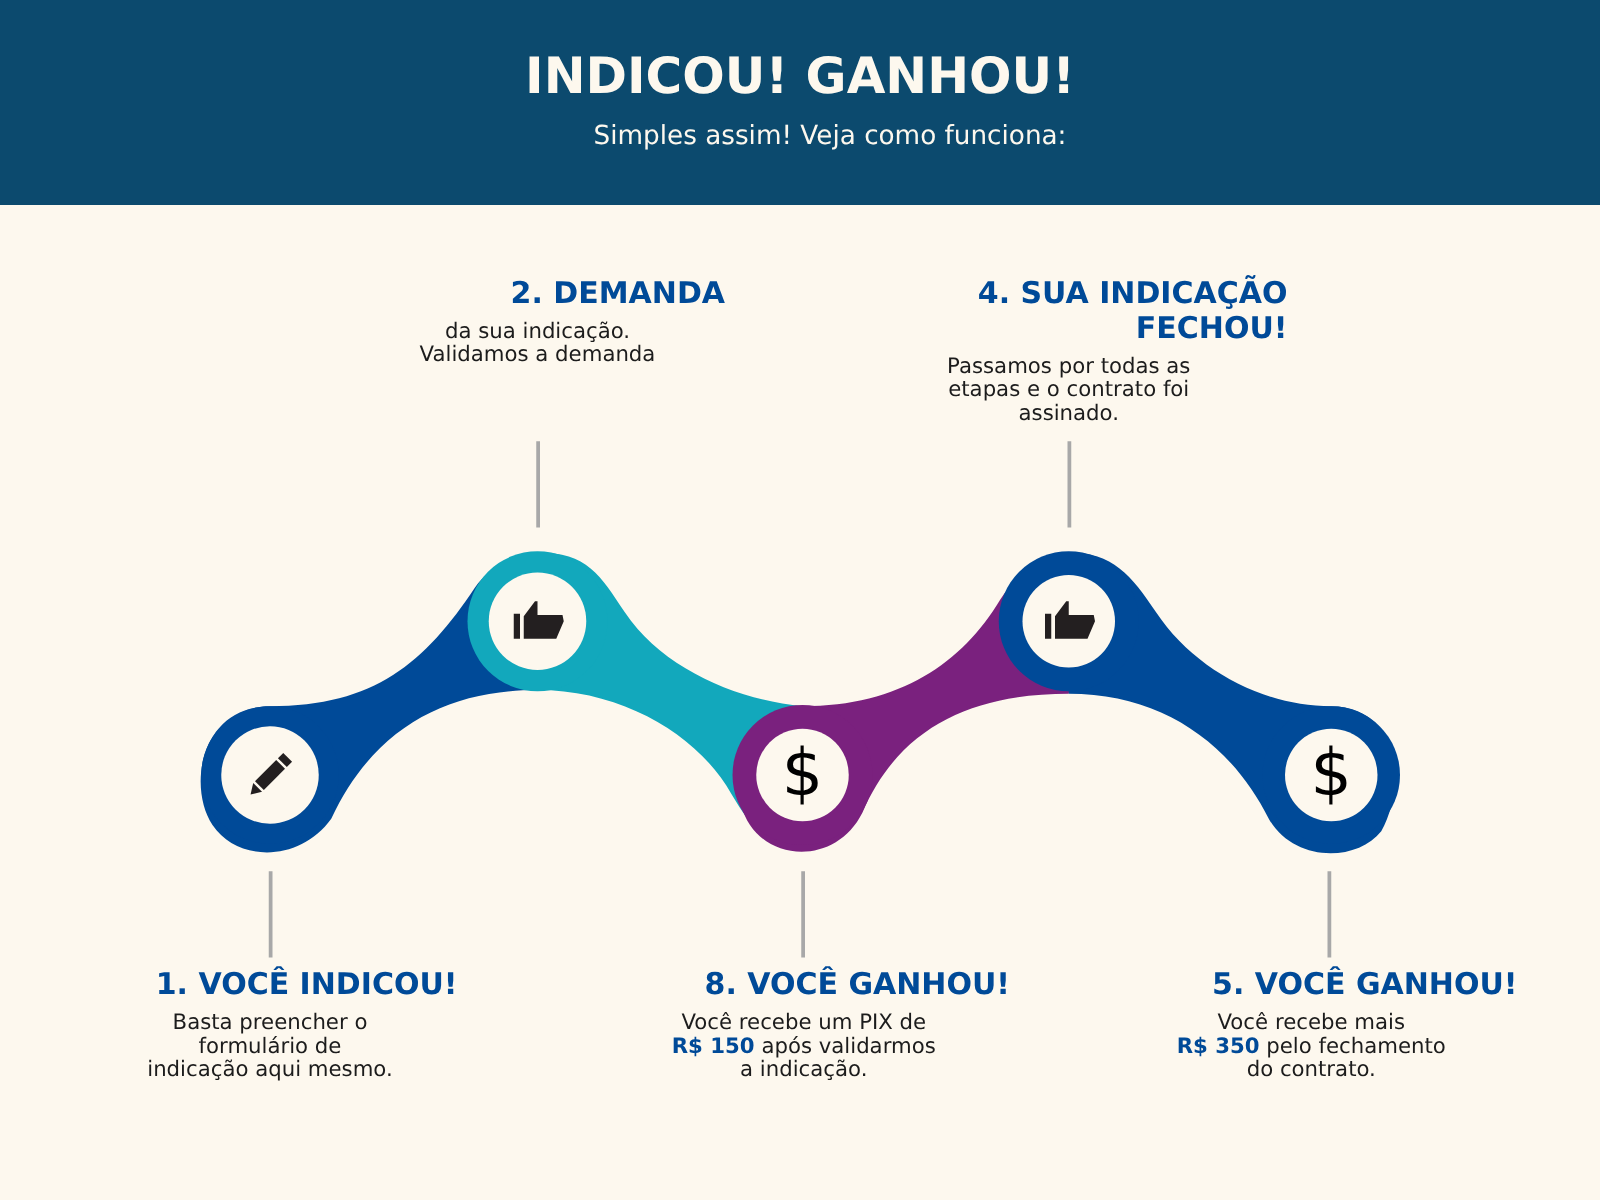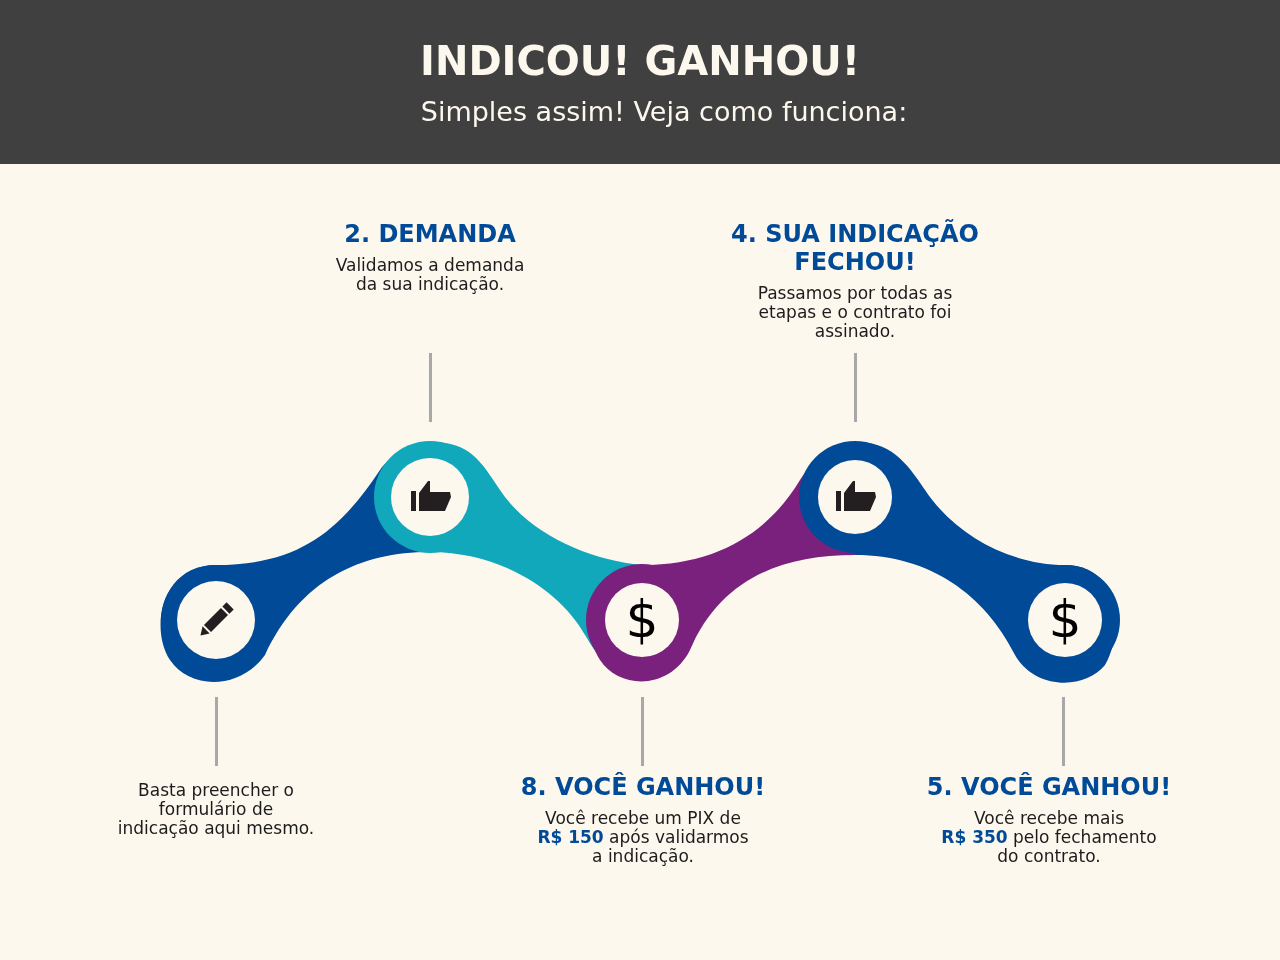--- a/index.html
+++ b/index.html
@@ -4,39 +4,40 @@
   <style>
     html, body { margin: 0; padding: 0; }
     body {
       width: 1280px; height: 960px; overflow: hidden;
       background: #fdf8ee;
       font-family: "DejaVu Sans", sans-serif;
       position: relative;
     }
     .header {
       position: absolute; left: 0; top: 0; width: 1280px; height: 164px;
-      background: #404040;
+      background: #0c4a6e;
     }
     .header-title {
       position: absolute; left: 0; width: 1280px; top: 38px;
       text-align: center; color: #fdf8ee;
       font-family: "DejaVu Sans", sans-serif; font-weight: bold;
       font-size: 40px; letter-spacing: 0px;
     }
     .header-sub {
       position: absolute; left: 0; width: 1280px; top: 96px;
       text-align: center; color: #fdf8ee;
       font-family: "DejaVu Sans", sans-serif; font-weight: normal;
-      font-size: 27px; padding-left: 48px; box-sizing: border-box;
+      font-size: 21px; padding-left: 48px; box-sizing: border-box;
     }
     .chain { position: absolute; left: 0; top: 0; width: 1280px; height: 960px; }
     .step { position: absolute; text-align: center; }
     .step-title {
       color: #004a98; font-weight: bold; font-size: 24px; line-height: 28px;
       font-family: "DejaVu Sans", sans-serif;
+      text-align: right;
     }
     .step-desc {
       color: #1c1c1c; font-size: 17px; line-height: 19px; margin-top: 8px;
       font-family: "DejaVu Sans", sans-serif;
     }
     .hl { color: #004a98; font-weight: bold; }
     .line { position: absolute; width: 3px; background: #a8a8a8; }
   </style>
 </head>
 <body>
@@ -95,34 +96,35 @@
 <div style="position:absolute;left:612px;top:588px;width:60px;text-align:center;font-size:52px;line-height:62px;color:#000;font-family:'DejaVu Sans',sans-serif;">$</div>
 <div style="position:absolute;left:1035px;top:588px;width:60px;text-align:center;font-size:52px;line-height:62px;color:#000;font-family:'DejaVu Sans',sans-serif;">$</div>
 
 <div class="line" style="left:215px;top:697px;height:69px;"></div>
 <div class="line" style="left:429px;top:353px;height:69px;"></div>
 <div class="line" style="left:641px;top:697px;height:69px;"></div>
 <div class="line" style="left:854px;top:353px;height:69px;"></div>
 <div class="line" style="left:1062px;top:697px;height:69px;"></div>
 
 <div class="step" style="left:66px;top:773px;width:300px;">
+  <div class="step-title">1. VOCÊ INDICOU!</div>
   <div class="step-desc">
     <div>Basta preencher o</div>
     <div>formulário de</div>
     <div>indicação aqui mesmo.</div>
   </div>
 </div>
 
 <div class="step" style="left:280px;top:220px;width:300px;">
   <div class="step-title">
     <div>2. DEMANDA</div>
   </div>
   <div class="step-desc">
+    <div>da sua indicação.</div>
     <div>Validamos a demanda</div>
-    <div>da sua indicação.</div>
   </div>
 </div>
 
 <div class="step" style="left:478px;top:773px;width:330px;">
   <div class="step-title">8. VOCÊ GANHOU!</div>
   <div class="step-desc">
     <div>Você recebe um PIX de</div>
     <div><span class="hl">R$ 150</span><span> após validarmos</span></div>
     <div>a indicação.</div>
   </div>

